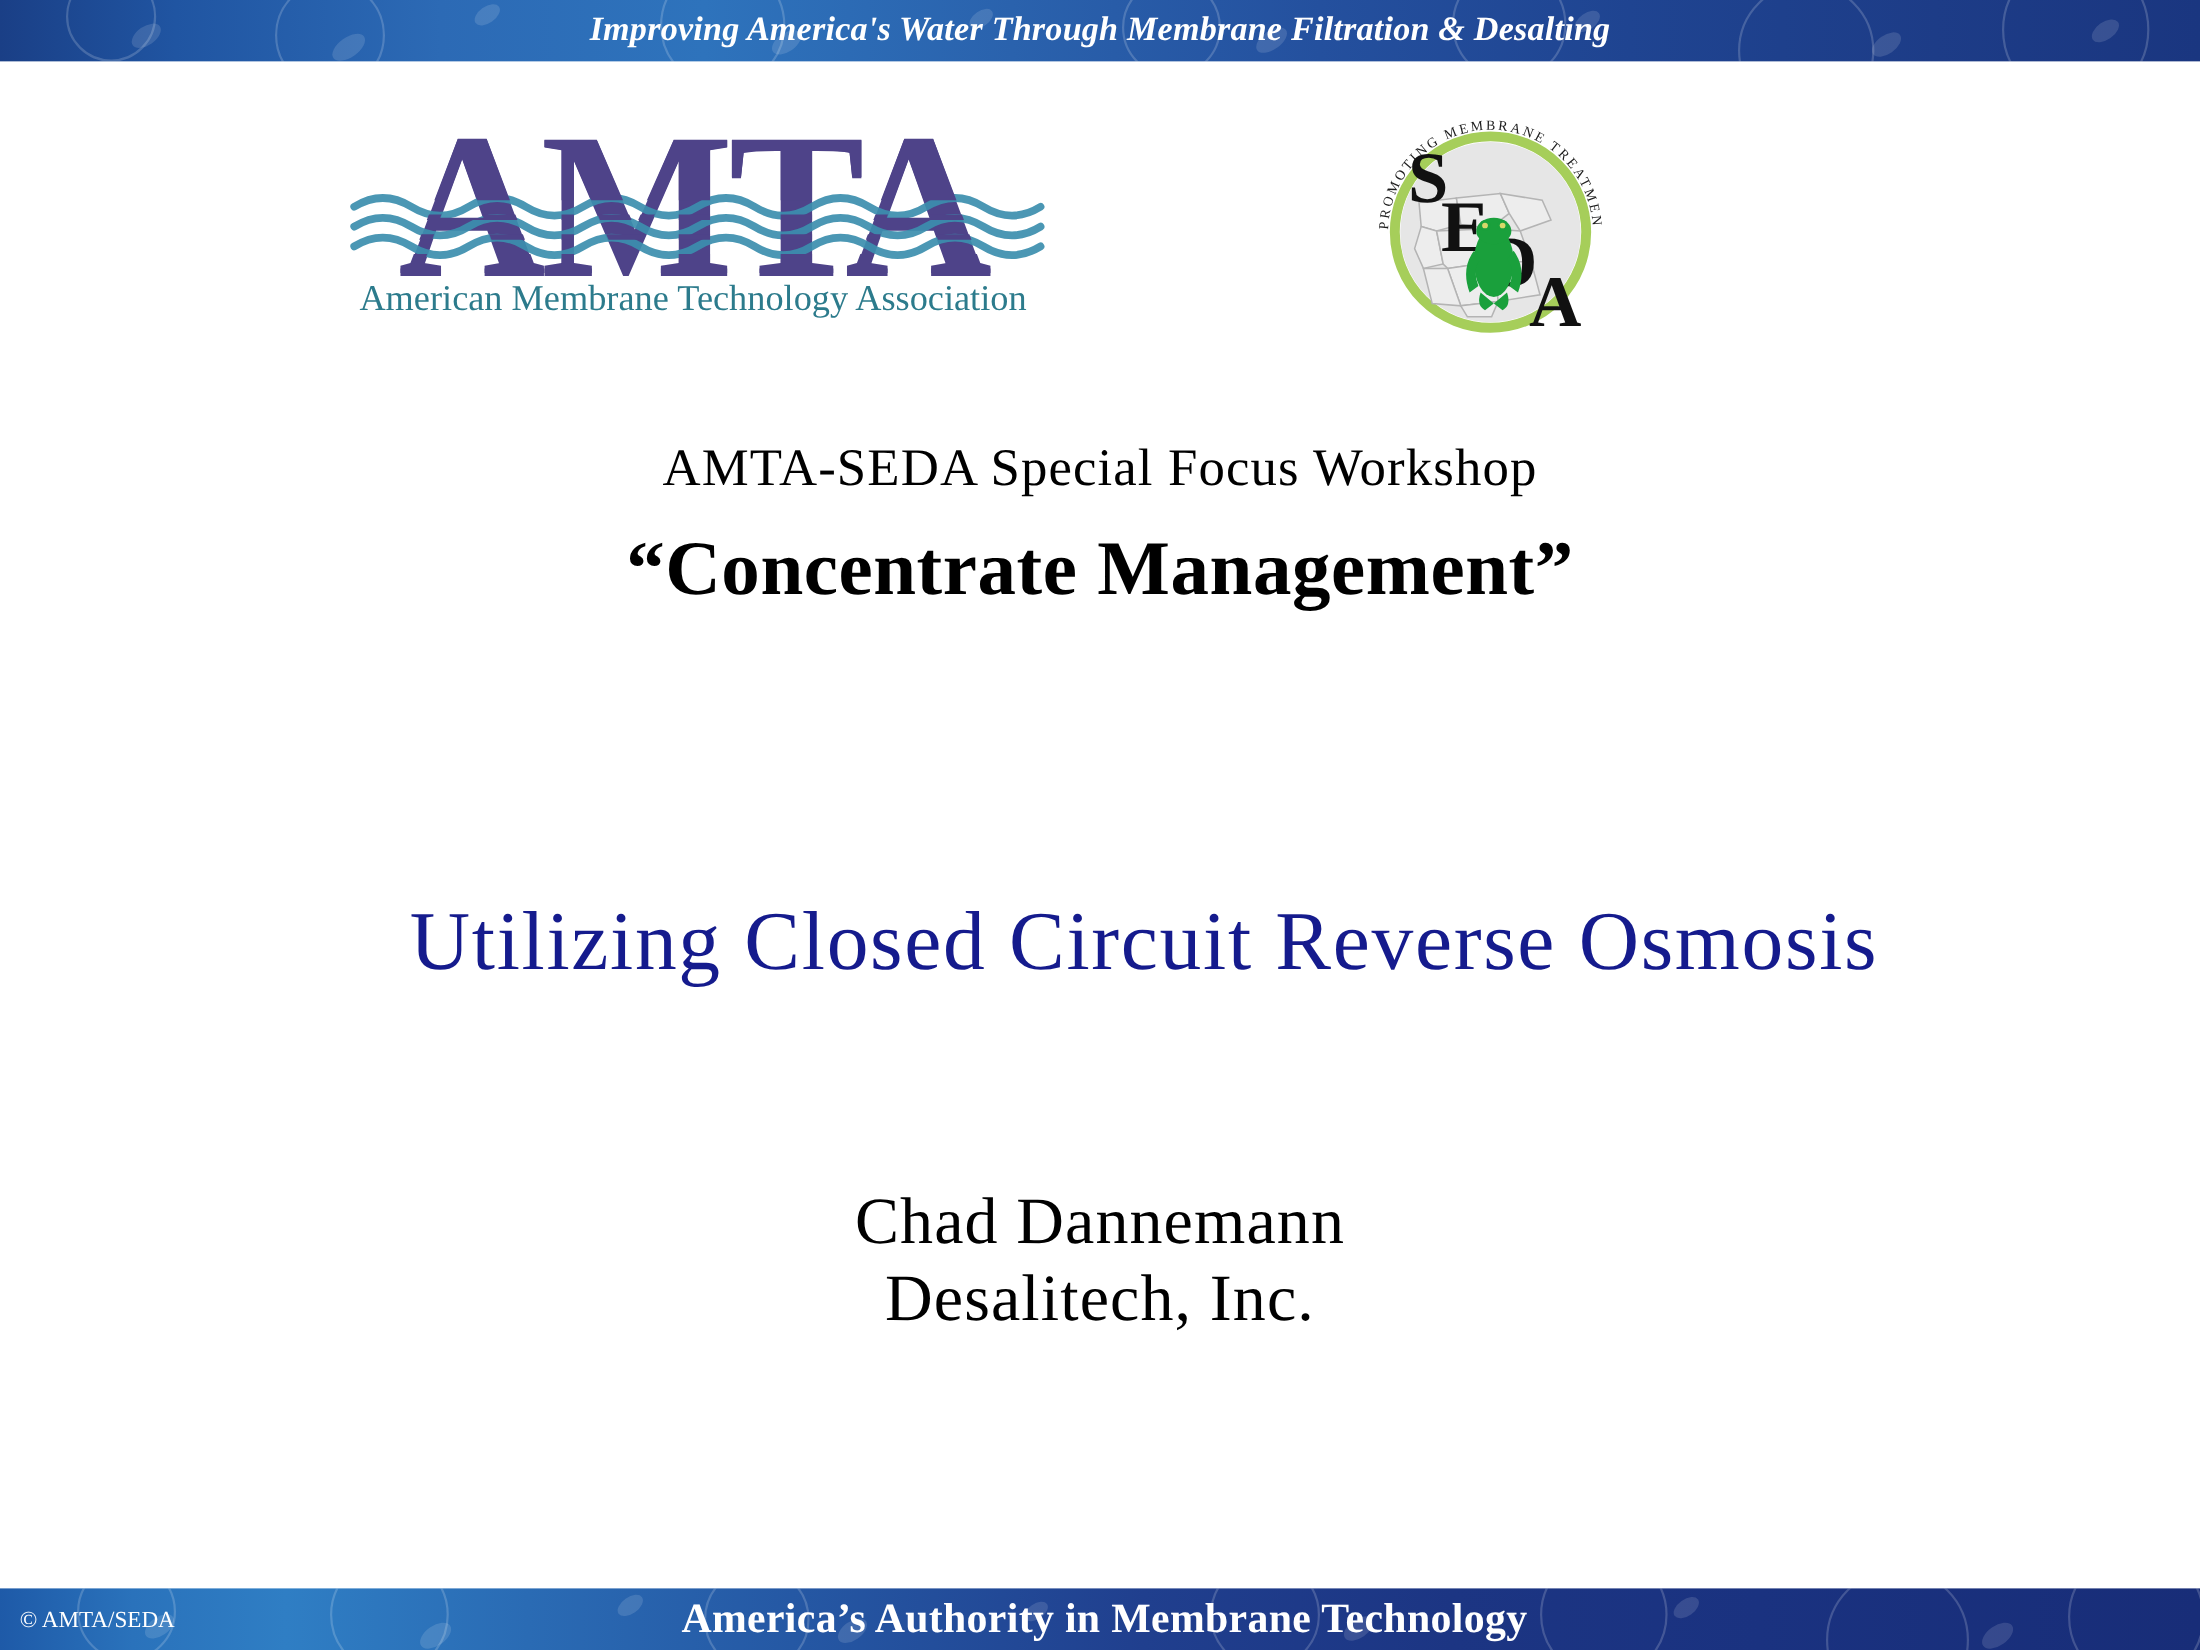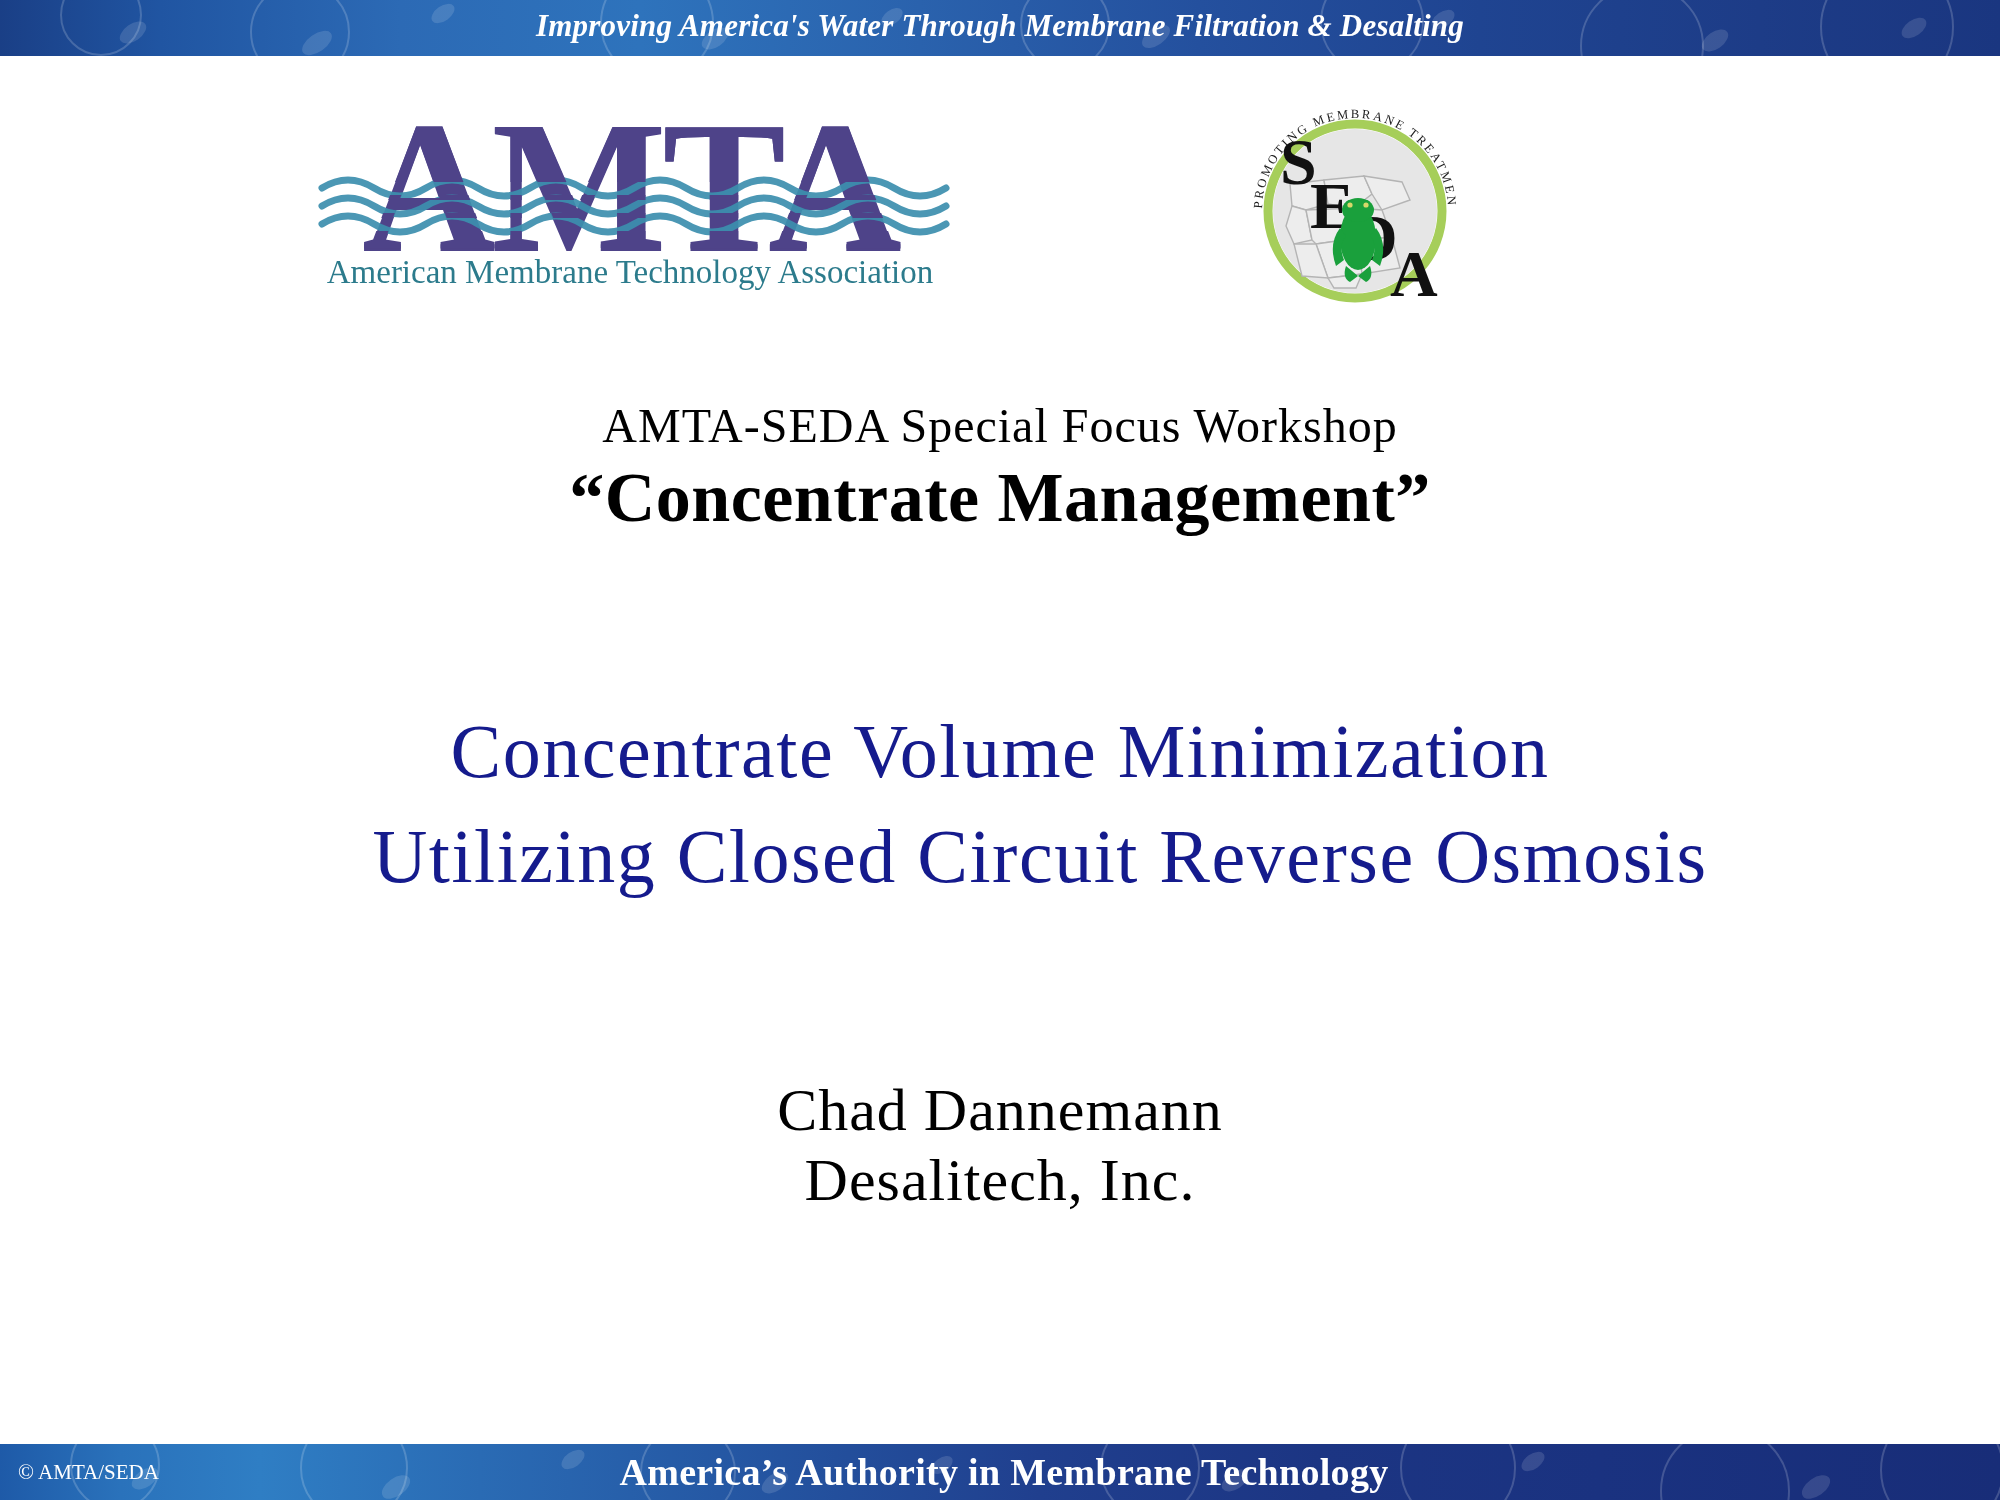--- a/index.html
+++ b/index.html
@@ -123,21 +123,21 @@
   .workshop-line {
     position: absolute;
     left: 0;
     width: 2000px;
     text-align: center;
     color: #000000;
     font-family: "Liberation Serif", serif;
     white-space: nowrap;
   }
   .ws-1 { top: 342px; font-size: 48px; letter-spacing: 1px; }
-  .ws-2 { top: 402px; font-size: 70px; font-weight: bold; letter-spacing: 0.5px; font-family: Liberation Serif, serif; }
+  .ws-2 { top: 422px; font-size: 70px; font-weight: bold; letter-spacing: 0.5px; font-family: Liberation Serif, serif; }
   .ws-3 { top: 512px; font-size: 63px; letter-spacing: 1.5px; }
 
   .paper-title {
     position: absolute;
     left: 0;
     width: 2000px;
     text-align: center;
     color: #151b8d;
     font-family: "Liberation Serif", serif;
     white-space: nowrap;
@@ -292,21 +292,20 @@
       <path d="M108,140 Q96,156 104,178 L112,172 Q106,156 114,148 Z"></path>
       <path d="M144,140 Q156,156 148,178 L140,172 Q146,156 138,148 Z"></path>
       <path d="M114,178 Q110,190 118,194 L126,188 Z"></path>
       <path d="M138,178 Q142,190 134,194 L126,188 Z"></path>
     </g>
   </svg>
 
   <div class="workshop-line ws-1">AMTA-SEDA Special Focus Workshop</div>
   <div class="workshop-line ws-2">“Concentrate Management”</div>
 
-  <div class="paper-title pt-1">Concentrate Volume Minimization</div>
   <div class="paper-title pt-2">Utilizing Closed Circuit Reverse Osmosis</div>
 
   <div class="author-line au-1">Chad Dannemann</div>
   <div class="author-line au-2">Desalitech, Inc.</div>
 
 </div>
 
 <div class="footer-bar">
   <div class="bubble ring" style="left:70px;  top:-24px; width:86px;  height:86px;"></div>
   <div class="bubble oval" style="left:130px; top:26px;  width:30px;  height:17px;"></div>

